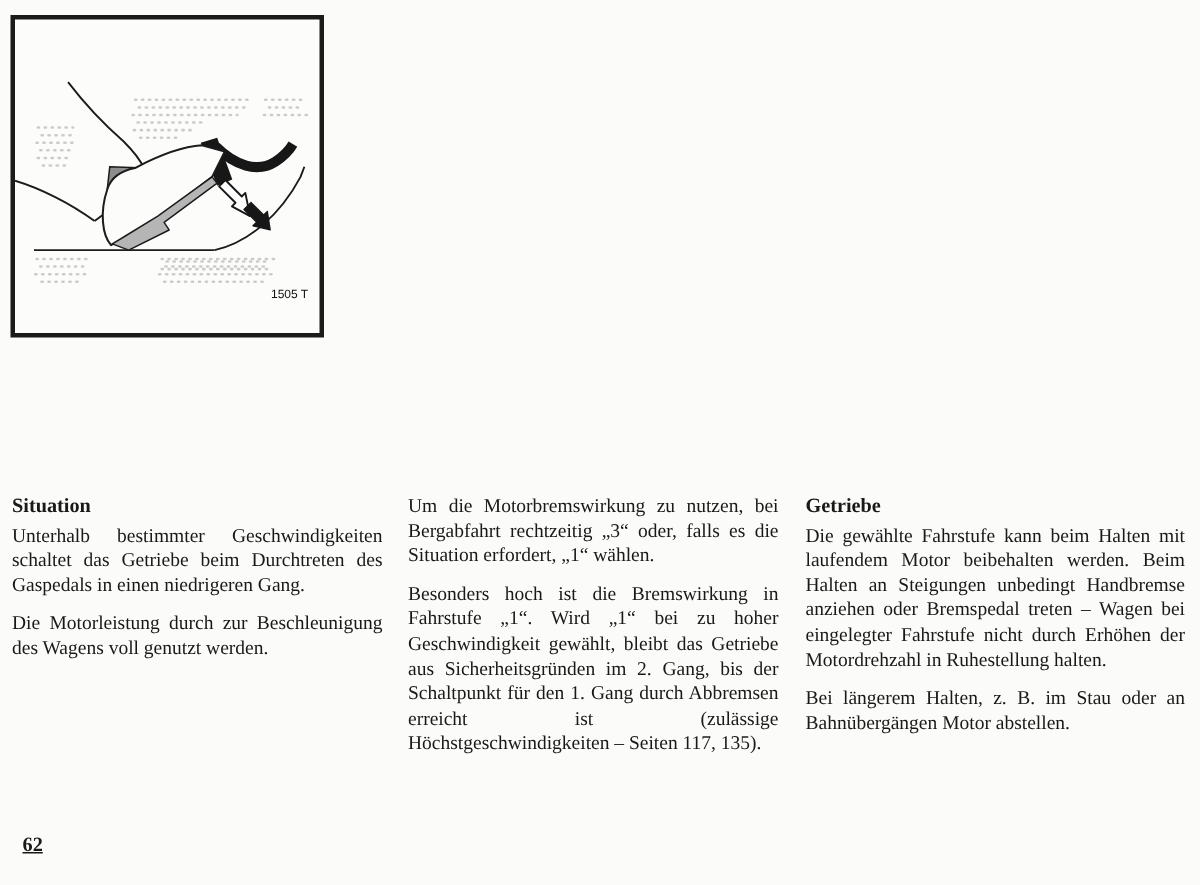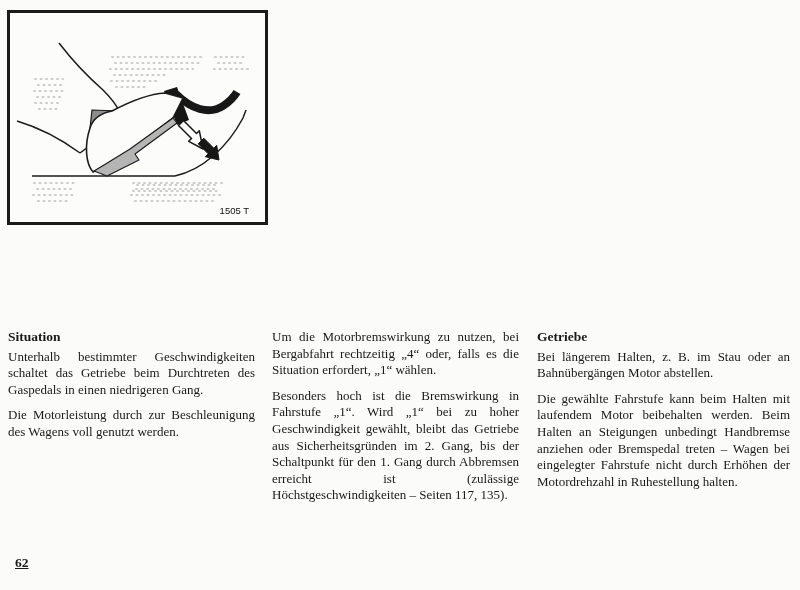--- a/index.html
+++ b/index.html
@@ -6,21 +6,21 @@
   body{
     width:800px;height:590px;
     background:#fbfbf9;
     position:relative;
     font-family:"Liberation Serif", serif;
     color:#191919;
     overflow:hidden;
   }
   .figure-frame{
     position:absolute;left:7px;top:10px;
-    width:261px;height:215px;
+    width:209px;height:215px;
     border:3px solid #1b1b1b;
     background:#fcfcfa;
     box-sizing:border-box;
   }
   .figure-frame svg{display:block;width:100%;height:100%;}
   .col{
     position:absolute;top:329px;
     font-size:13px;line-height:16.6px;
     text-align:justify;
     hyphens:auto;
@@ -101,23 +101,23 @@
   </svg>
 </div>
 
 <div class="col" id="col-1">
   <h3>Situation</h3>
   <p>Unterhalb bestimmter Geschwindigkeiten schaltet das Getriebe beim Durchtreten des Gaspedals in einen niedrigeren Gang.</p>
   <p>Die Motorleistung durch zur Beschleunigung des Wagens voll genutzt werden.</p>
 </div>
 
 <div class="col" id="col-2">
-  <p>Um die Motorbremswirkung zu nutzen, bei Bergabfahrt rechtzeitig „4“ oder, falls es die Situation erfordert, „1“ wählen.</p>
+  <p>Um die Motorbremswirkung zu nutzen, bei Bergabfahrt rechtzeitig „3“ oder, falls es die Situation erfordert, „1“ wählen.</p>
   <p>Besonders hoch ist die Bremswirkung in Fahrstufe „1“. Wird „1“ bei zu hoher Geschwindigkeit gewählt, bleibt das Getriebe aus Sicherheitsgründen im 2. Gang, bis der Schaltpunkt für den 1. Gang durch Abbremsen erreicht ist (zulässige Höchstgeschwindigkeiten – Seiten 117, 135).</p>
 </div>
 
 <div class="col" id="col-3">
   <h3>Getriebe</h3>
+  <p>Die gewählte Fahrstufe kann beim Halten mit laufendem Motor beibehalten werden. Beim Halten an Steigungen unbedingt Handbremse anziehen oder Bremspedal treten – Wagen bei eingelegter Fahrstufe nicht durch Erhöhen der Motordrehzahl in Ruhestellung halten.</p>
   <p>Bei längerem Halten, z. B. im Stau oder an Bahnübergängen Motor abstellen.</p>
-  <p>Die gewählte Fahrstufe kann beim Halten mit laufendem Motor beibehalten werden. Beim Halten an Steigungen unbedingt Handbremse anziehen oder Bremspedal treten – Wagen bei eingelegter Fahrstufe nicht durch Erhöhen der Motordrehzahl in Ruhestellung halten.</p>
 </div>
 
 <div class="page-number">62</div>
 
 </body></html>

